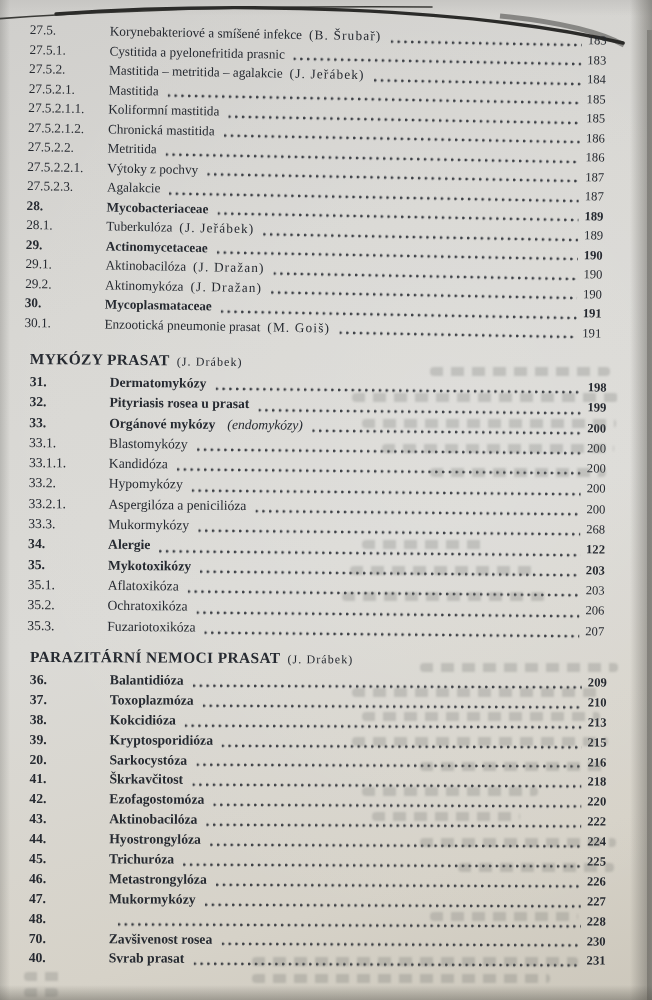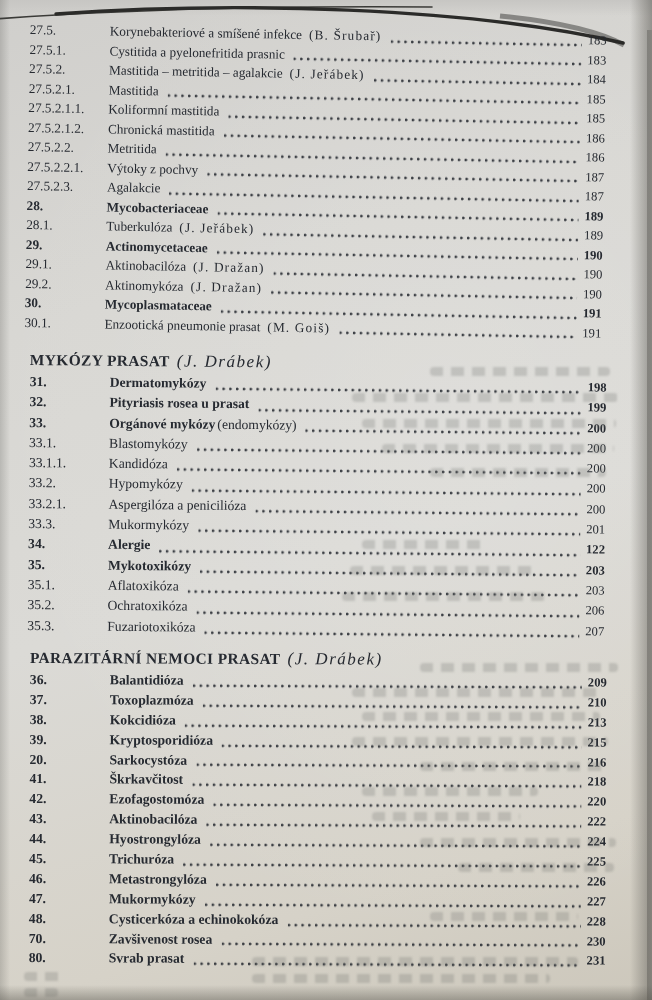--- a/index.html
+++ b/index.html
@@ -30,29 +30,29 @@
   .s0{transform:rotate(1.05deg);}
   .s1{transform:rotate(0.55deg);}
   .s2{transform:rotate(0.25deg);}
   .row{display:flex;align-items:baseline;white-space:pre;}
   .s0 .row{height:19.5px;font-size:13.2px;}
   .s1 .row{height:20.3px;font-size:13.6px;}
   .s2 .row{height:19.9px;font-size:13.7px;}
   .num{flex:none;width:80px;}
   .title{flex:none;}
   .b{font-weight:bold;}
-  .note{flex:none;margin-left:2px;font-weight:normal;}
+  .note{flex:none;margin-left:12px;font-weight:normal;font-style:italic;}
   .author{flex:none;margin-left:7px;letter-spacing:.09em;font-weight:normal;}
   .leader{flex:1;align-self:flex-end;height:12px;margin:0 6px 2px 9px;
     background-image:radial-gradient(circle at 1.1px 7px, rgba(38,42,49,.88) 1.05px, rgba(38,42,49,0) 1.8px);
     background-size:6.8px 12px;background-repeat:repeat-x;}
   .pg{flex:none;width:34px;font-size:12.6px;}
   .sec-header{font-weight:bold;font-size:15.4px;letter-spacing:.4px;height:24px;
     display:flex;align-items:baseline;white-space:pre;}
-  .sec-header .author{font-size:17px;font-style:italic;}
+  .sec-header .author{font-size:12px;}
   .h1{margin-top:16px;}
   .h2{margin-top:10px;}
 </style>
 </head>
 <body>
 
 <div id="frame">
   <div class="top-strip"></div>
 
   <svg class="curl-svg" width="652" height="60" viewBox="0 0 652 60">
@@ -82,44 +82,44 @@
       </div>
       <div class="section s1">
         <div class="sec-header h1"><span>MYKÓZY PRASAT</span><span class="author">(J. Drábek)</span></div>
         <div class="row b"><span class="num b">31.</span><span class="title b">Dermatomykózy</span><span class="leader"></span><span class="pg">198</span></div>
         <div class="row b"><span class="num b">32.</span><span class="title b">Pityriasis rosea u prasat</span><span class="leader"></span><span class="pg">199</span></div>
         <div class="row b"><span class="num b">33.</span><span class="title b">Orgánové mykózy</span><span class="note">(endomykózy)</span><span class="leader"></span><span class="pg">200</span></div>
         <div class="row"><span class="num">33.1.</span><span class="title">Blastomykózy</span><span class="leader"></span><span class="pg">200</span></div>
         <div class="row"><span class="num">33.1.1.</span><span class="title">Kandidóza</span><span class="leader"></span><span class="pg">200</span></div>
         <div class="row"><span class="num">33.2.</span><span class="title">Hypomykózy</span><span class="leader"></span><span class="pg">200</span></div>
         <div class="row"><span class="num">33.2.1.</span><span class="title">Aspergilóza a penicilióza</span><span class="leader"></span><span class="pg">200</span></div>
-        <div class="row"><span class="num">33.3.</span><span class="title">Mukormykózy</span><span class="leader"></span><span class="pg">201</span></div>
+        <div class="row"><span class="num">33.3.</span><span class="title">Mukormykózy</span><span class="leader"></span><span class="pg">268</span></div>
         <div class="row b"><span class="num b">34.</span><span class="title b">Alergie</span><span class="leader"></span><span class="pg">122</span></div>
         <div class="row b"><span class="num b">35.</span><span class="title b">Mykotoxikózy</span><span class="leader"></span><span class="pg">203</span></div>
         <div class="row"><span class="num">35.1.</span><span class="title">Aflatoxikóza</span><span class="leader"></span><span class="pg">203</span></div>
         <div class="row"><span class="num">35.2.</span><span class="title">Ochratoxikóza</span><span class="leader"></span><span class="pg">206</span></div>
         <div class="row"><span class="num">35.3.</span><span class="title">Fuzariotoxikóza</span><span class="leader"></span><span class="pg">207</span></div>
       </div>
       <div class="section s2">
         <div class="sec-header h2"><span>PARAZITÁRNÍ NEMOCI PRASAT</span><span class="author">(J. Drábek)</span></div>
         <div class="row b"><span class="num b">36.</span><span class="title b">Balantidióza</span><span class="leader"></span><span class="pg">209</span></div>
         <div class="row b"><span class="num b">37.</span><span class="title b">Toxoplazmóza</span><span class="leader"></span><span class="pg">210</span></div>
         <div class="row b"><span class="num b">38.</span><span class="title b">Kokcidióza</span><span class="leader"></span><span class="pg">213</span></div>
         <div class="row b"><span class="num b">39.</span><span class="title b">Kryptosporidióza</span><span class="leader"></span><span class="pg">215</span></div>
         <div class="row b"><span class="num b">20.</span><span class="title b">Sarkocystóza</span><span class="leader"></span><span class="pg">216</span></div>
         <div class="row b"><span class="num b">41.</span><span class="title b">Škrkavčitost</span><span class="leader"></span><span class="pg">218</span></div>
         <div class="row b"><span class="num b">42.</span><span class="title b">Ezofagostomóza</span><span class="leader"></span><span class="pg">220</span></div>
         <div class="row b"><span class="num b">43.</span><span class="title b">Aktinobacilóza</span><span class="leader"></span><span class="pg">222</span></div>
         <div class="row b"><span class="num b">44.</span><span class="title b">Hyostrongylóza</span><span class="leader"></span><span class="pg">224</span></div>
         <div class="row b"><span class="num b">45.</span><span class="title b">Trichuróza</span><span class="leader"></span><span class="pg">225</span></div>
         <div class="row b"><span class="num b">46.</span><span class="title b">Metastrongylóza</span><span class="leader"></span><span class="pg">226</span></div>
         <div class="row b"><span class="num b">47.</span><span class="title b">Mukormykózy</span><span class="leader"></span><span class="pg">227</span></div>
-        <div class="row b"><span class="num b">48.</span><span class="title b">Cysticerkóza a echinokokóza</span><span class="leader"></span><span class="pg">228</span></div>
+        <div class="row b"><span class="num b">48.</span><span class="leader"></span><span class="pg">228</span></div>
         <div class="row b"><span class="num b">70.</span><span class="title b">Zavšivenost rosea</span><span class="leader"></span><span class="pg">230</span></div>
-        <div class="row b"><span class="num b">80.</span><span class="title b">Svrab prasat</span><span class="leader"></span><span class="pg">231</span></div>
+        <div class="row b"><span class="num b">40.</span><span class="title b">Svrab prasat</span><span class="leader"></span><span class="pg">231</span></div>
       </div>
     </div>
 
   <div class="bleed" style="top:367px;left:430px;width:180px"></div>
   <div class="bleed" style="top:393px;left:352px;width:266px"></div>
   <div class="bleed" style="top:419px;left:362px;width:254px"></div>
   <div class="bleed" style="top:444px;left:382px;width:232px"></div>
   <div class="bleed" style="top:468px;left:430px;width:176px"></div>
   <div class="bleed" style="top:540px;left:362px;width:122px"></div>
   <div class="bleed" style="top:566px;left:350px;width:184px"></div>

